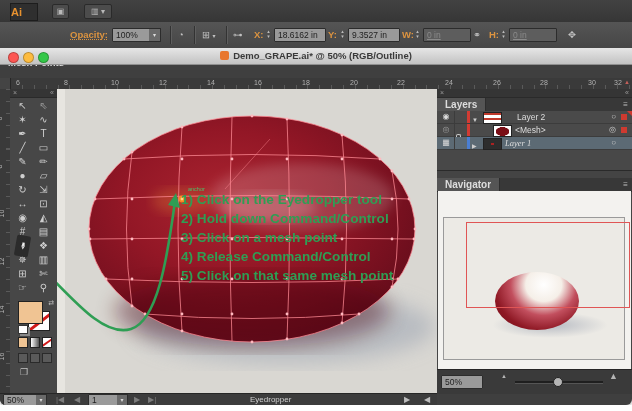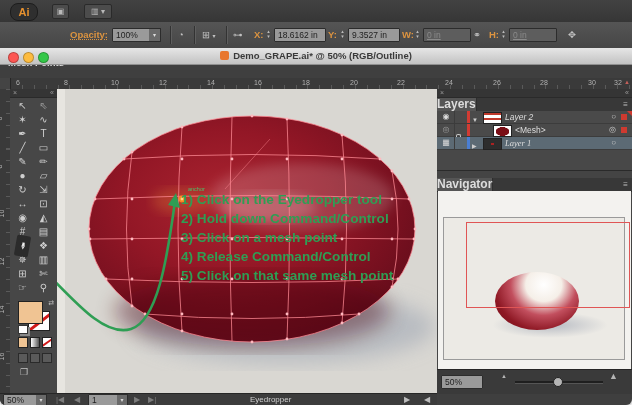--- a/index.html
+++ b/index.html
@@ -2,21 +2,21 @@
 <html><head>
 <meta charset="utf-8">
 <style>
   html,body{margin:0;padding:0;background:#fff;}
   .screen{position:relative;width:632px;height:411px;background:#fff;font-family:"Liberation Sans",sans-serif;overflow:hidden;-webkit-font-smoothing:antialiased;}
   .abs{position:absolute;}
   .window{position:absolute;left:0;top:0;width:632px;height:405px;background:#3f3f3f;border-radius:0 0 6px 6px;overflow:hidden;box-shadow:0 1px 3px rgba(0,0,0,.4);}
 
   
   .appbar{left:0;top:0;width:632px;height:22px;background:linear-gradient(#424242,#363636);border-bottom:1px solid #242424;}
-  .ai-logo{left:10px;top:3px;width:26px;height:16px;background:#2f2f2f;border:1px solid #1d1d1d;border-radius:8px;color:#e8922f;font-weight:bold;font-size:11px;text-align:center;line-height:16px;}
+  .ai-logo{left:10px;top:3px;width:26px;height:16px;background:#2f2f2f;border:1px solid #1d1d1d;border-radius:0;color:#e8922f;font-weight:bold;font-size:11px;text-align:left;line-height:16px;}
   .appbar-ic{top:4px;height:13px;background:#4c4c4c;border:1px solid #2a2a2a;border-radius:2px;color:#b9b9b9;font-size:8px;line-height:13px;text-align:center;}
 
   
   .controlbar{left:0;top:22px;width:632px;height:26px;background:linear-gradient(#555,#464646);border-bottom:1px solid #222;color:#d6d6d6;font-size:9.5px;}
   .cb-item{position:absolute;top:0;height:26px;line-height:26px;}
   .cb-sep{position:absolute;top:4px;width:1px;height:18px;background:#333;border-right:1px solid #5e5e5e;}
   .orange{color:#dd9440;font-weight:bold;}
   .fld{background:#9a9a9a;color:#1e1e1e;border:1px solid #2c2c2c;border-radius:1px;font-size:8.5px;line-height:12px;height:12px;top:6px;padding:0 3px;text-align:left;}
   .fld.dis{background:#5d5d5d;color:#8a8a8a;text-decoration:underline;}
   .stepper{top:7px;width:7px;height:12px;color:#bdbdbd;font-size:5px;line-height:5px;text-align:center;}
@@ -64,21 +64,21 @@
   .pr-none::after{content:"";position:absolute;left:-2px;top:3px;width:14px;height:2px;background:#d21a1a;transform:rotate(-35deg);}
   .drawmodes{position:absolute;left:8px;top:264px;width:34px;height:9px;display:flex;gap:2px;}
   .drawmodes div{width:10px;height:8px;border:1px solid #2a2a2a;background:#5a5a5a;}
   .screenmode{position:absolute;left:10px;top:278px;color:#c5c5c5;font-size:9px;}
 
   
   .canvas{left:57px;top:89px;width:380px;height:304px;background:#d9d7d2;}
 
   
   .rightcol{left:437px;top:89px;width:195px;height:304px;background:#444;}
-  .ptab{position:absolute;height:13px;background:#555;color:#ddd;font-size:12px;font-weight:bold;line-height:13px;padding:0 0;border-right:1px solid #2e2e2e;}
+  .ptab{position:absolute;height:13px;background:#555;color:#ddd;font-size:10px;font-weight:bold;line-height:13px;padding:0 8px;border-right:1px solid #2e2e2e;}
   .phead{position:absolute;left:0;width:195px;height:13px;background:#383838;border-bottom:1px solid #2a2a2a;}
   .pmenu{position:absolute;right:4px;top:2px;color:#bbb;font-size:8px;}
   .lrow{position:absolute;left:0;width:195px;height:12px;background:#4a4a4a;border-bottom:1px solid #3c3c3c;font-size:8.5px;color:#ddd;line-height:12px;}
   .lrow.sel{background:#5c6a74;}
   .lrow .eye{position:absolute;left:3px;width:12px;text-align:center;font-size:8px;color:#ddd;}
   .lrow .c2{position:absolute;left:17px;width:12px;border-left:1px solid #3c3c3c;height:12px;}
   .bar{position:absolute;left:30px;top:0;width:3px;height:12px;}
   .disc{position:absolute;left:35px;font-size:6px;color:#ccc;}
   .thumb{position:absolute;top:1px;width:17px;height:10px;border:1px solid #222;background:#fff;}
   .lname{position:absolute;}
@@ -355,21 +355,21 @@
       <span class="ptab" style="left:0;">Layers</span>
       <span class="pmenu">≡</span>
     </div>
 
     <div class="lrow" style="top:22px;">
       <span class="eye">◉</span>
       <span class="c2"></span>
       <span class="bar" style="background:#d23b33;"></span>
       <span class="disc" style="top:3px;">▼</span>
       <span class="thumb" style="left:46px;background:repeating-linear-gradient(180deg,#c0392b 0 2px,#fff 2px 5px);"></span>
-      <span class="lname" style="left:68px;font-style:italic;">Layer 2</span>
+      <span class="lname" style="left:80px;">Layer 2</span>
       <span class="target">○</span>
       <span class="chip"></span>
       <span style="position:absolute;right:0;top:0;width:0;height:0;border-left:5px solid transparent;border-top:5px solid #cf3a30;"></span>
     </div>
     <div class="lrow" style="top:35px;">
       <span class="eye" style="color:#9f9f9f;">◎</span>
       <span class="c2"></span>
       <span class="bar" style="background:#d23b33;"></span>
       <span class="thumb" style="left:56px;background:radial-gradient(ellipse at 50% 55%,#7a0e16 55%,#fff 58%);"></span>
       <span class="lname" style="left:78px;">&lt;Mesh&gt;</span>

